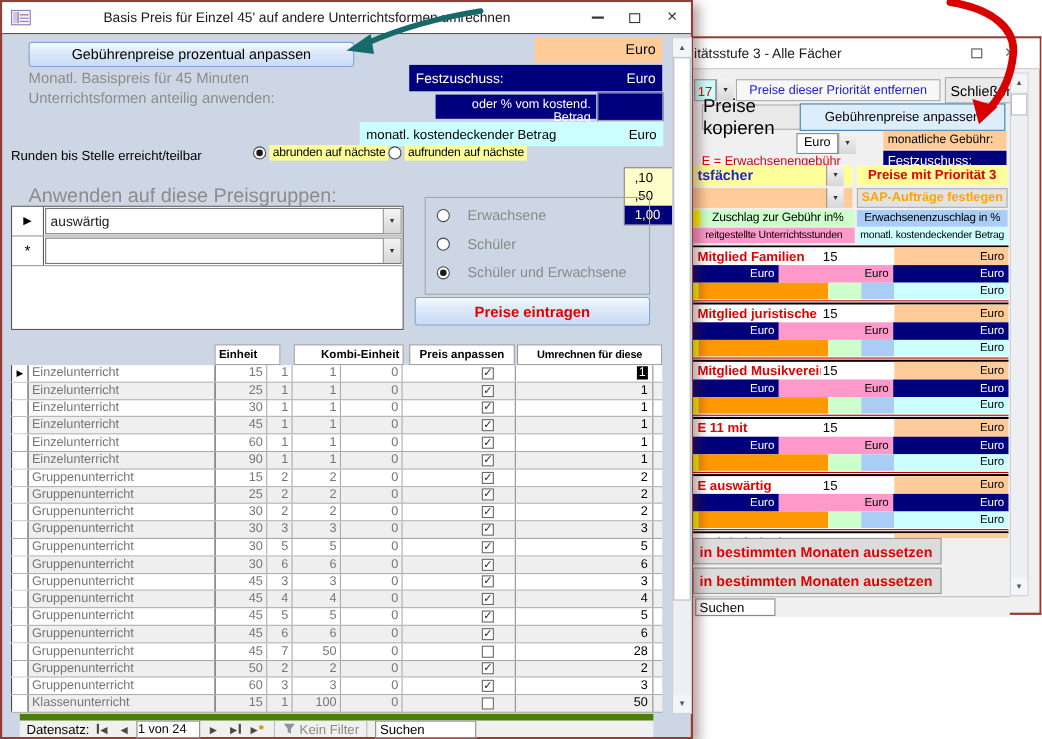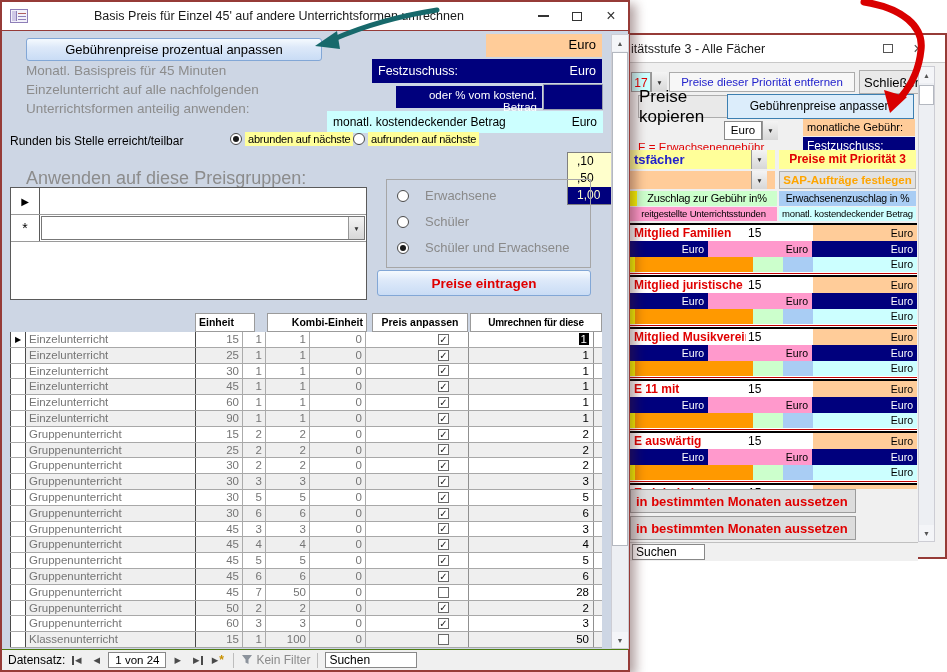--- a/index.html
+++ b/index.html
@@ -48,25 +48,25 @@
   .trow.alt{background:#EFEFEF}
   .c{overflow:hidden;white-space:nowrap}
   .c.sel{width:16px;border-right:1px solid #4A4A4A;border-left:1px solid #4A4A4A;text-align:center;font-size:8px;color:#000;background:#fff}
   .c.name{width:170px;padding-left:3px;border-right:1px solid #4A4A4A}
   .c.num{text-align:right;padding-right:3px;border-right:1px solid #ABABAB}
   .c.u{width:47px}.c.n1{width:23px}.c.n2{width:44px}.c.n3{width:56px}
   .c.chk{width:102px;display:flex;align-items:center;padding-left:72px}
   .c.size{width:126px;text-align:right;padding-right:4px;color:#000;border-left:1px solid #909090;border-right:1px solid #909090}
   .cb{width:11px;height:11px;border:1px solid #6A6A6A;background:#fff;font-size:10px;line-height:9px;text-align:center;color:#222;display:inline-block;flex:none}
   .selval{background:#000;color:#fff;padding:0 2px}
-  #lnav{position:absolute;left:0;top:647px;width:626px;height:21px;background:#F0F0F0;border-top:1px solid #4d7c0f;display:flex;align-items:center;font-size:12px;color:#000;padding-left:6px;gap:3px}
+  #lnav{position:absolute;left:16px;top:647px;width:576px;height:21px;background:#F0F0F0;border-top:6px solid #4d7c0f;display:flex;align-items:center;font-size:12px;color:#000;padding-left:6px;gap:3px}
   .navbtn{display:flex;align-items:center;justify-content:center;width:17px;height:15px;color:#4A4A4A;font-size:8.5px;gap:1px}
   .navbar-sep{width:1px;height:15px;background:#BDBDBD;margin:0 4px}
   .vbar{width:2px;height:9px;background:#4A4A4A}
-  .posbox{width:58px;height:16px;border:1px solid #888;background:#fff;font-size:11.5px;text-align:center;color:#000}
+  .posbox{width:58px;height:16px;border:1px solid #888;background:#fff;font-size:11.5px;color:#000}
   .searchbox{height:16px;border:1px solid #888;background:#fff;font-size:12px;color:#000;padding-left:3px}
   .dim{color:#8A8A8A}
   .scroll{position:absolute;background:#EDEFF3;border:1px solid #CDCDD4}
   .sarrow{position:absolute;left:0;right:0;height:16px;background:#F4F5F8;display:flex;align-items:center;justify-content:center;font-size:7px;color:#555}
   .sthumb{position:absolute;left:0;right:0;background:#fff;border:1px solid #B4B8C0}
   
   .rlbl{white-space:nowrap;overflow:hidden}
   .g1{display:flex;height:16px;line-height:16px;background:#fff}
   .gname{width:116px;padding-left:4px;color:#E00000;font-size:12px;font-weight:700;white-space:nowrap;overflow:hidden}
   .gval{width:30px;color:#000;font-size:12px;margin-left:2px}
@@ -107,21 +107,20 @@
         <span class="winbtn">
             <span class="xglyph">×</span>
           </span>
       </span>
     </div>
 
     <div class="a blue-btn" style="left:24px;top:36px;width:296px;height:23px">Gebührenpreise prozentual anpassen</div>
 
     <div class="a graytxt" style="left:24px;top:59px;font-size:13.5px;line-height:19px">
       <div>Monatl. Basispreis für 45 Minuten</div>
-      <div>Einzelunterricht auf alle nachfolgenden</div>
       <div>Unterrichtsformen anteilig anwenden:</div>
     </div>
 
     <div class="a peach" style="left:484px;top:32px;width:116px;height:23px;text-align:right;padding:3px 6px 0 0;font-size:13px">Euro</div>
 
     <div class="a navy flexsb" style="left:370px;top:57px;width:230px;height:24px;padding:0 6px;font-size:12.5px">
       <span>Festzuschuss:</span>
       <span>Euro</span>
     </div>
 
@@ -148,20 +147,24 @@
       <div class="stepitem">,10</div>
       <div class="stepitem">,50</div>
       <div class="stepitem sel">1,00</div>
     </div>
 
     <div class="a graytxt" style="left:24px;top:166px;font-size:18px">Anwenden auf diese Preisgruppen:</div>
 
     <div class="a pgrid" style="left:8px;top:185px;width:357px;height:113px">
       <div class="pgrow">
         <div class="pgsel">▶</div>
+        <div class="pgcombo">
+          <span class="pgtext">auswärtig</span>
+          <span class="dd"></span>
+        </div>
       </div>
       <div class="pgrow">
         <div class="pgsel" style="font-size:14px">*</div>
         <div class="pgcombo">
           <span class="pgtext"></span>
           <span class="dd"></span>
         </div>
       </div>
     </div>
 

